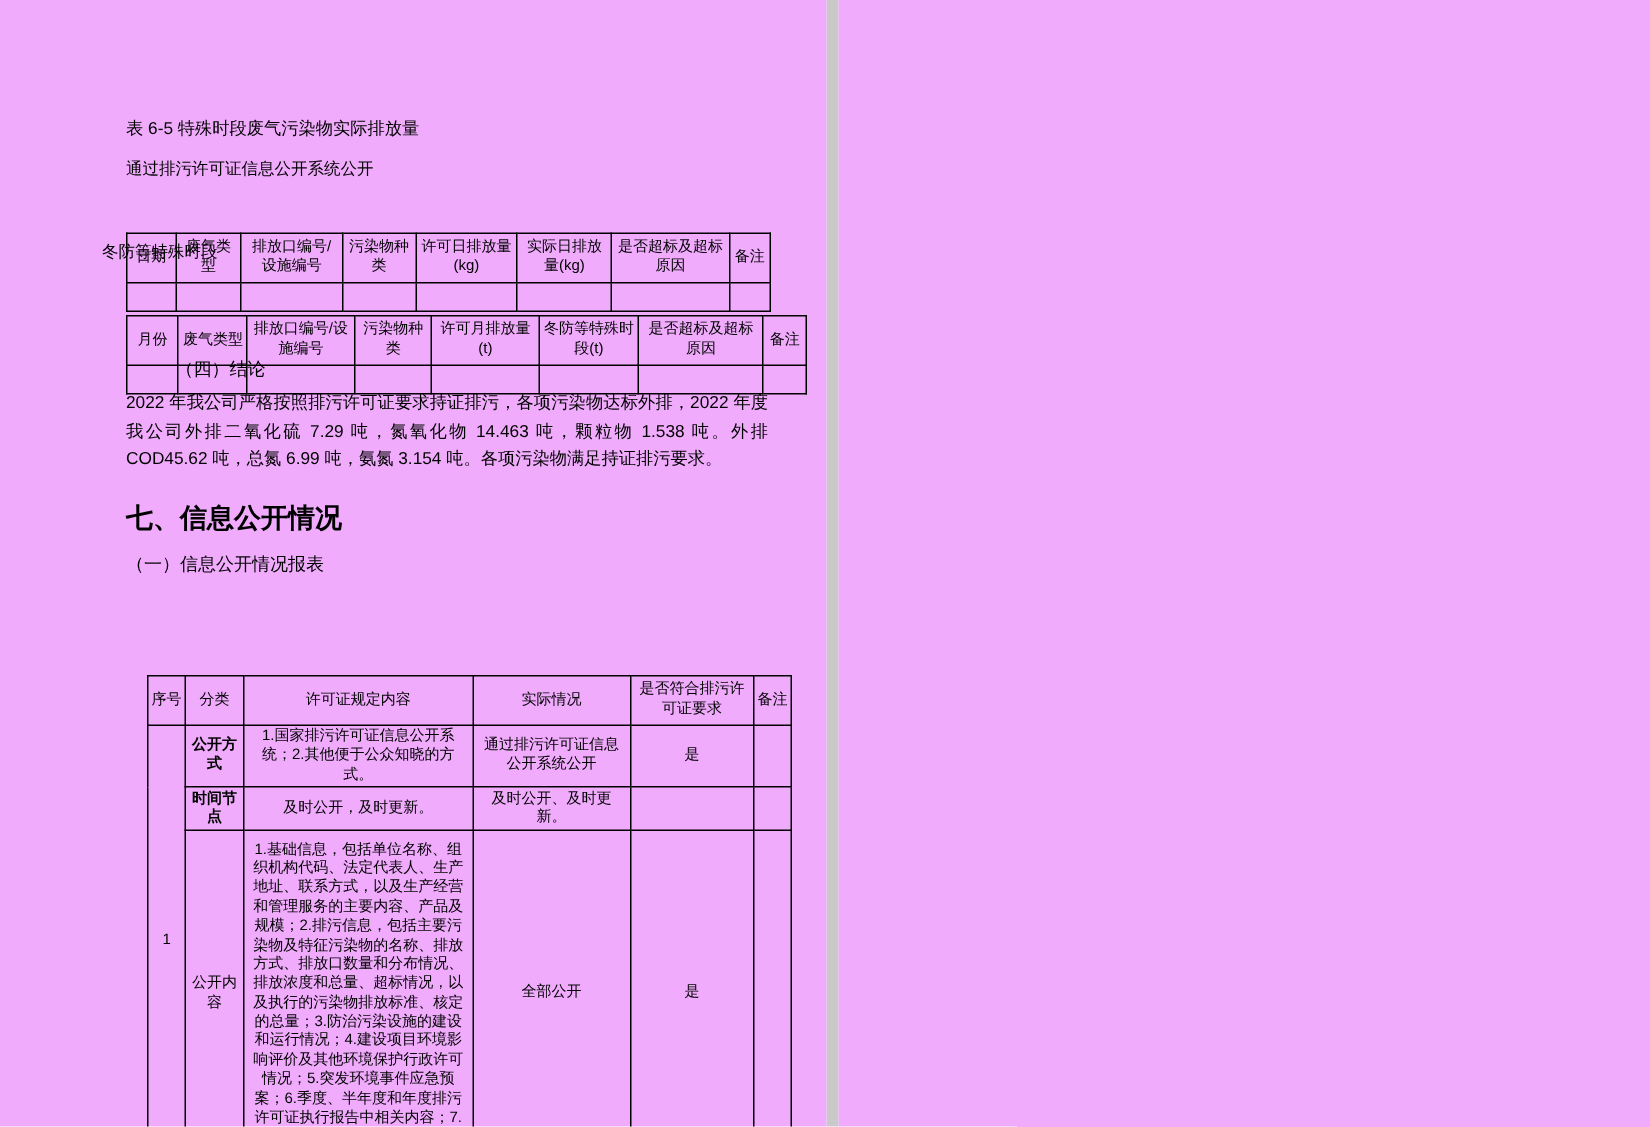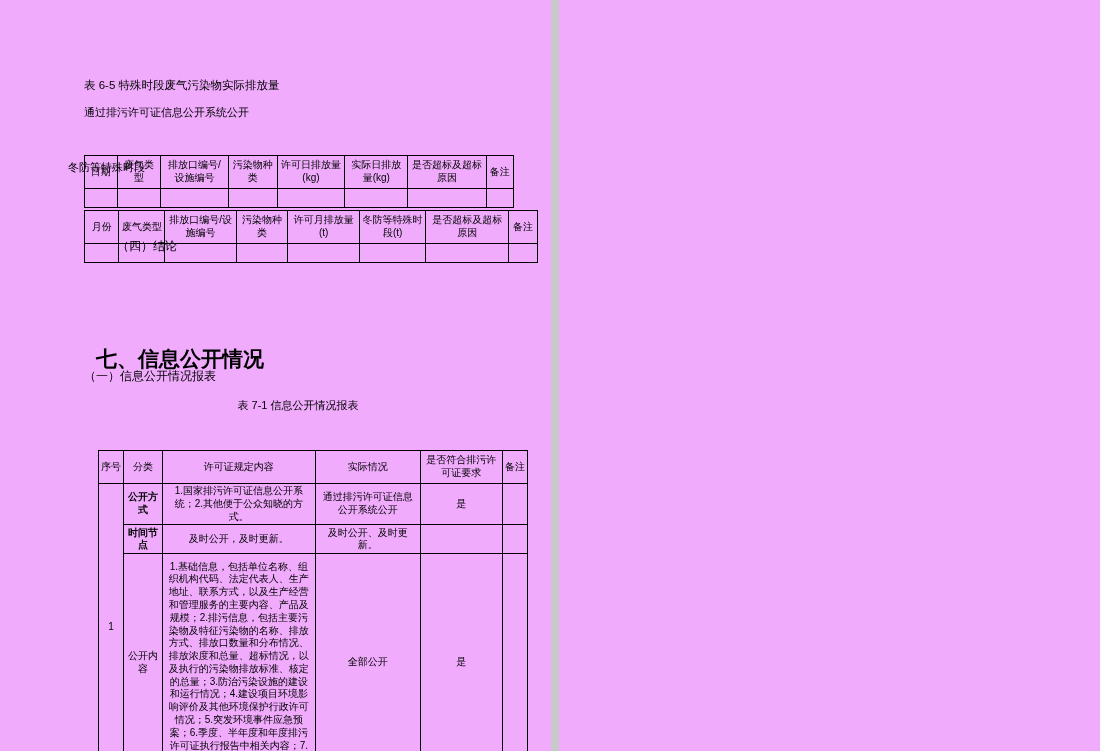--- a/index.html
+++ b/index.html
@@ -41,23 +41,23 @@
   .tbl-title {
     font-size: 11.5px;
     margin: 0 0 6px 0;
   }
   .tbl-caption-center {
     font-size: 11px;
     text-align: center;
     margin: 0 0 4px 0;
   }
   .sec-title {
-    font-size: 21px;
+    font-size: 18px;
     font-weight: bold;
-    margin: 12px;
+    margin: 0;
   }
   .sub-title {
     font-size: 12px;
     margin: 0;
   }
   .body-text {
     font-size: 11.5px;
     line-height: 1.62;
     text-align: justify;
     margin: 0;
@@ -198,32 +198,32 @@
             <td></td>
           </tr>
         </tbody>
       </table>
     </div>
 
     <div class="p1-block" id="p1-concl-h">
       <div class="sub-title">（四）结论</div>
     </div>
 
+    <div class="p1-block" id="p1-concl-p">
+      <p class="body-text">2022 年我公司严格按照排污许可证要求持证排污，各项污染物达标外排，2022 年度我公司外排二氧化硫 7.29 吨，氮氧化物 14.463 吨，颗粒物 1.538 吨。外排 COD45.62 吨，总氮 6.99 吨，氨氮 3.154 吨。各项污染物满足持证排污要求。</p>
+    </div>
 
     <div class="p1-block" id="p1-sec7">
       <div class="sec-title">七、信息公开情况</div>
     </div>
 
     <div class="p1-block" id="p1-sec7-sub">
       <div class="sub-title">（一）信息公开情况报表</div>
     </div>
 
-    <div class="p1-block" id="p1-tbl71-title">
-      <div class="tbl-caption-center">表 7-1 信息公开情况报表</div>
-    </div>
 
     <div class="p1-block" id="p1-tbl71">
       <table class="grid">
         <colgroup>
           <col style="width:22px">
             <col style="width:34px">
             <col style="width:134px">
           <col style="width:92px">
             <col style="width:72px">
             <col style="width:22px">

